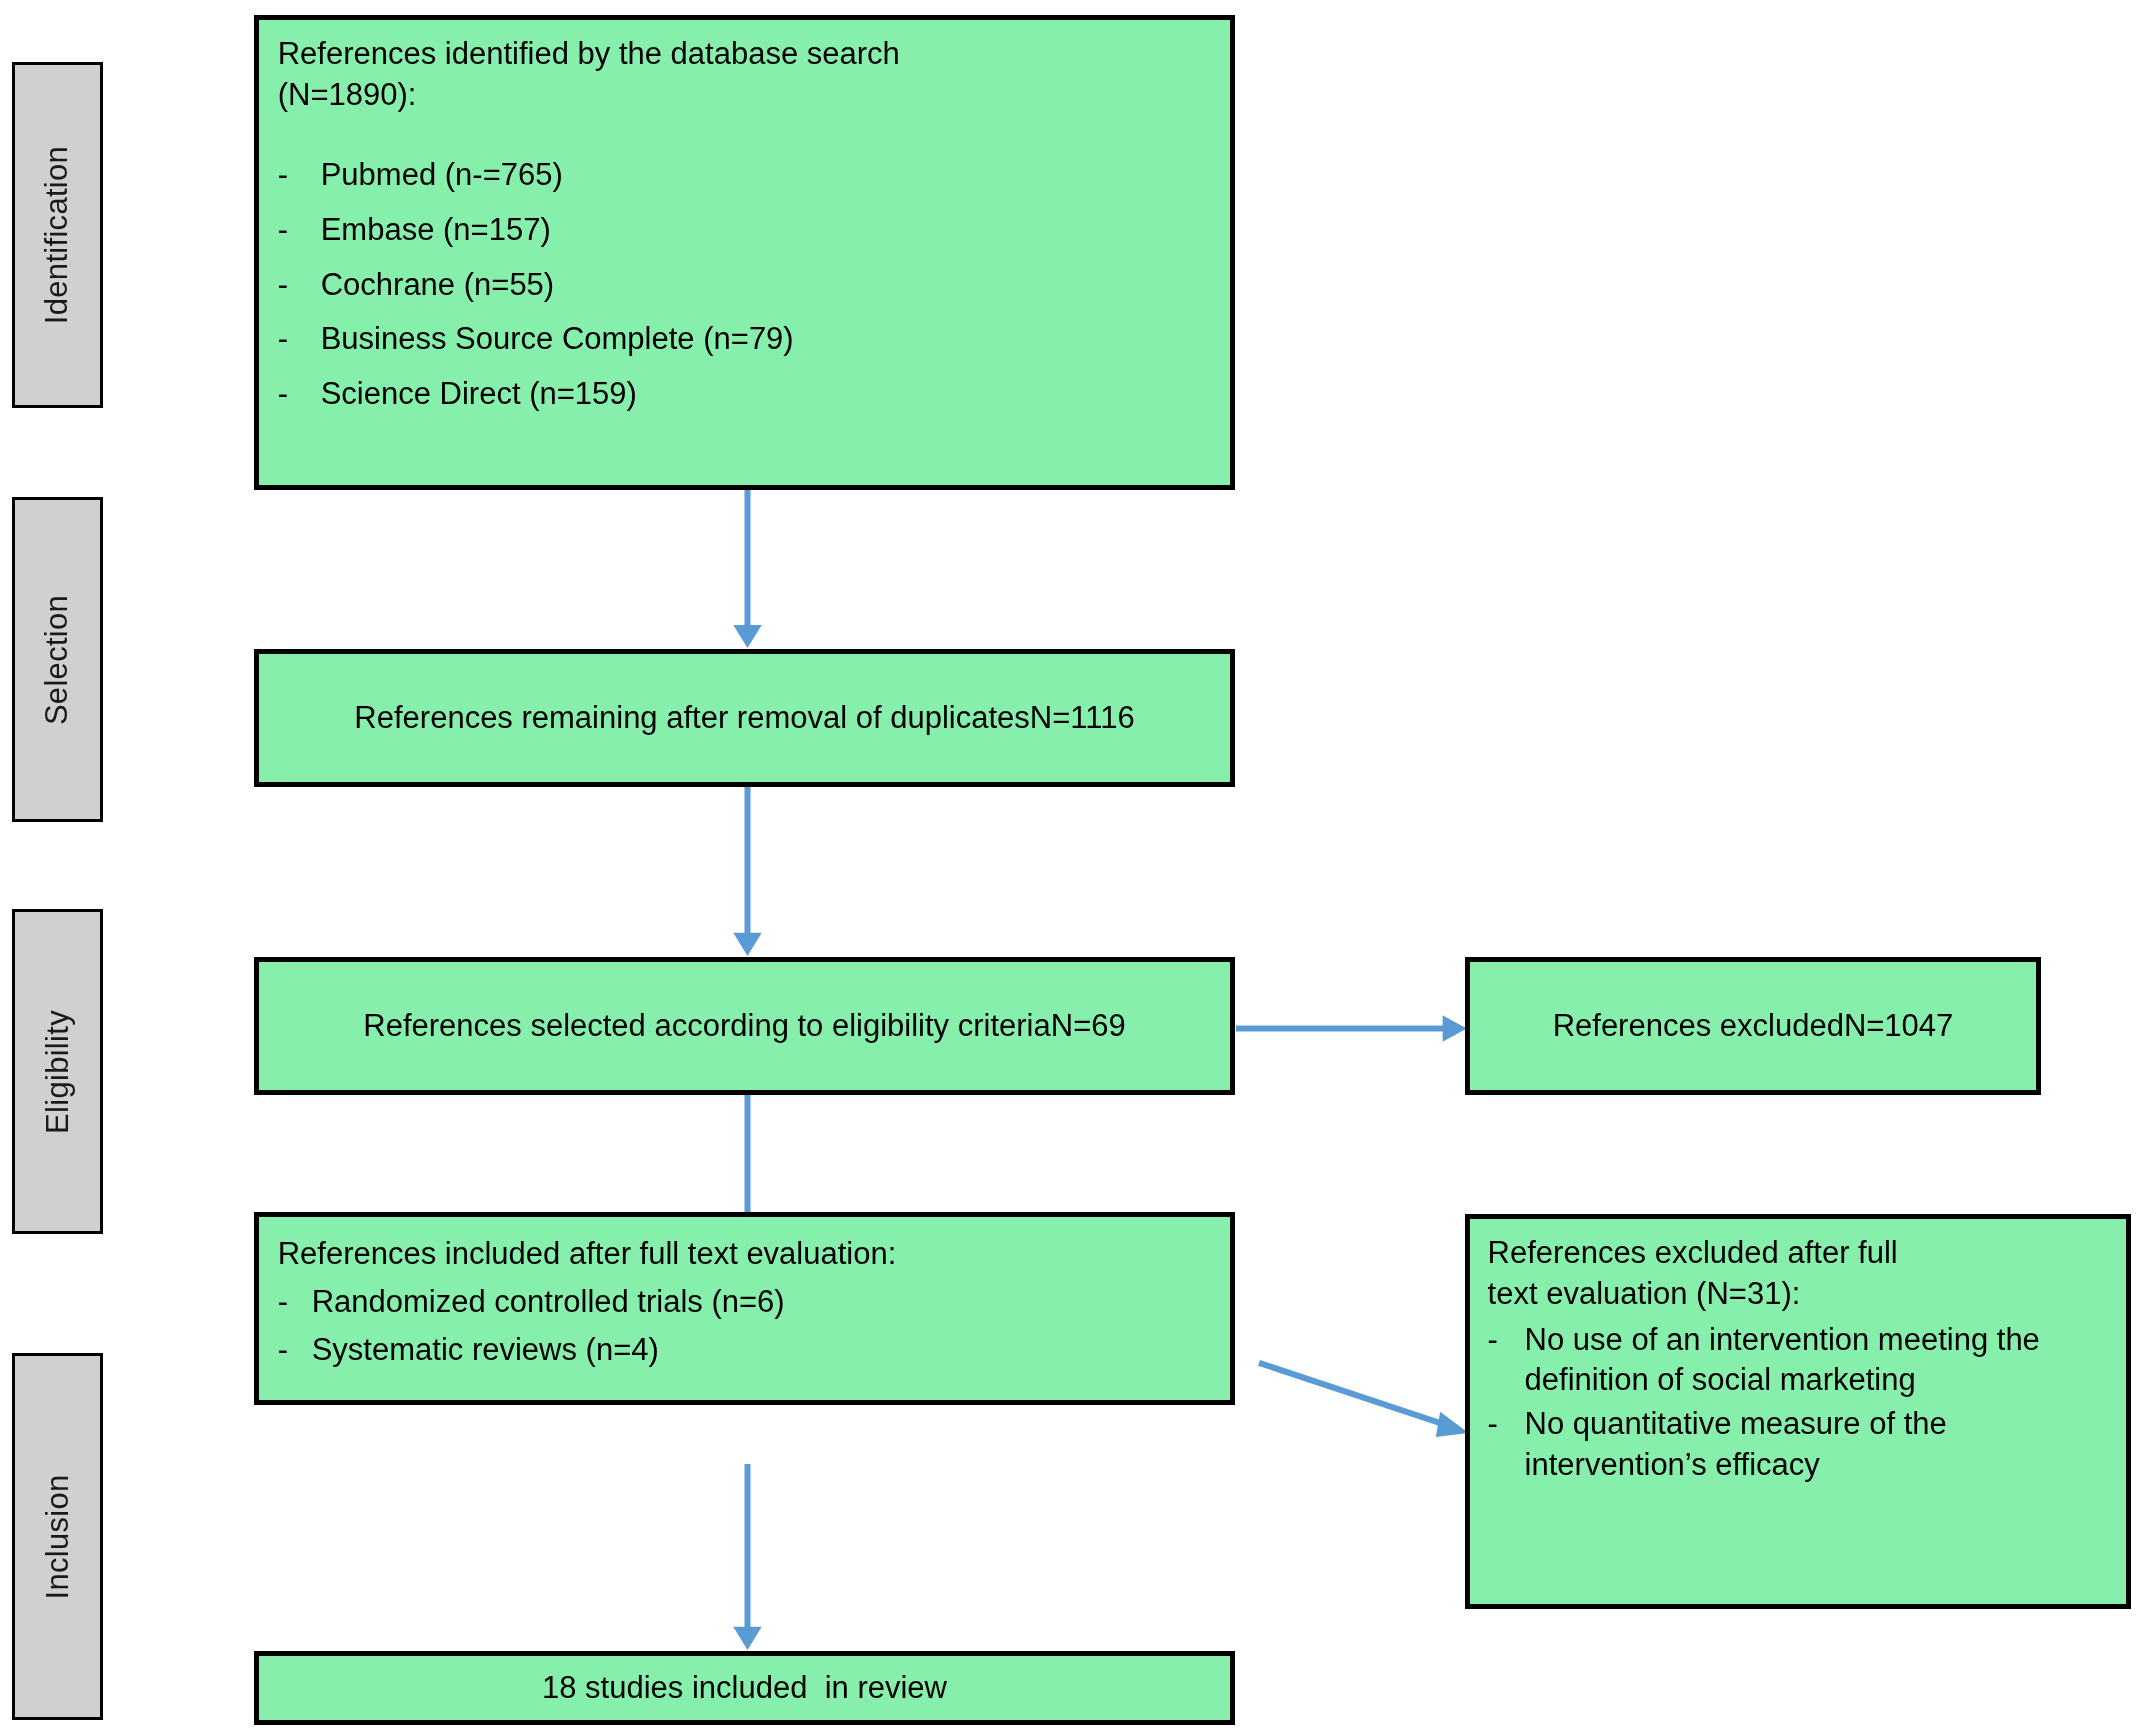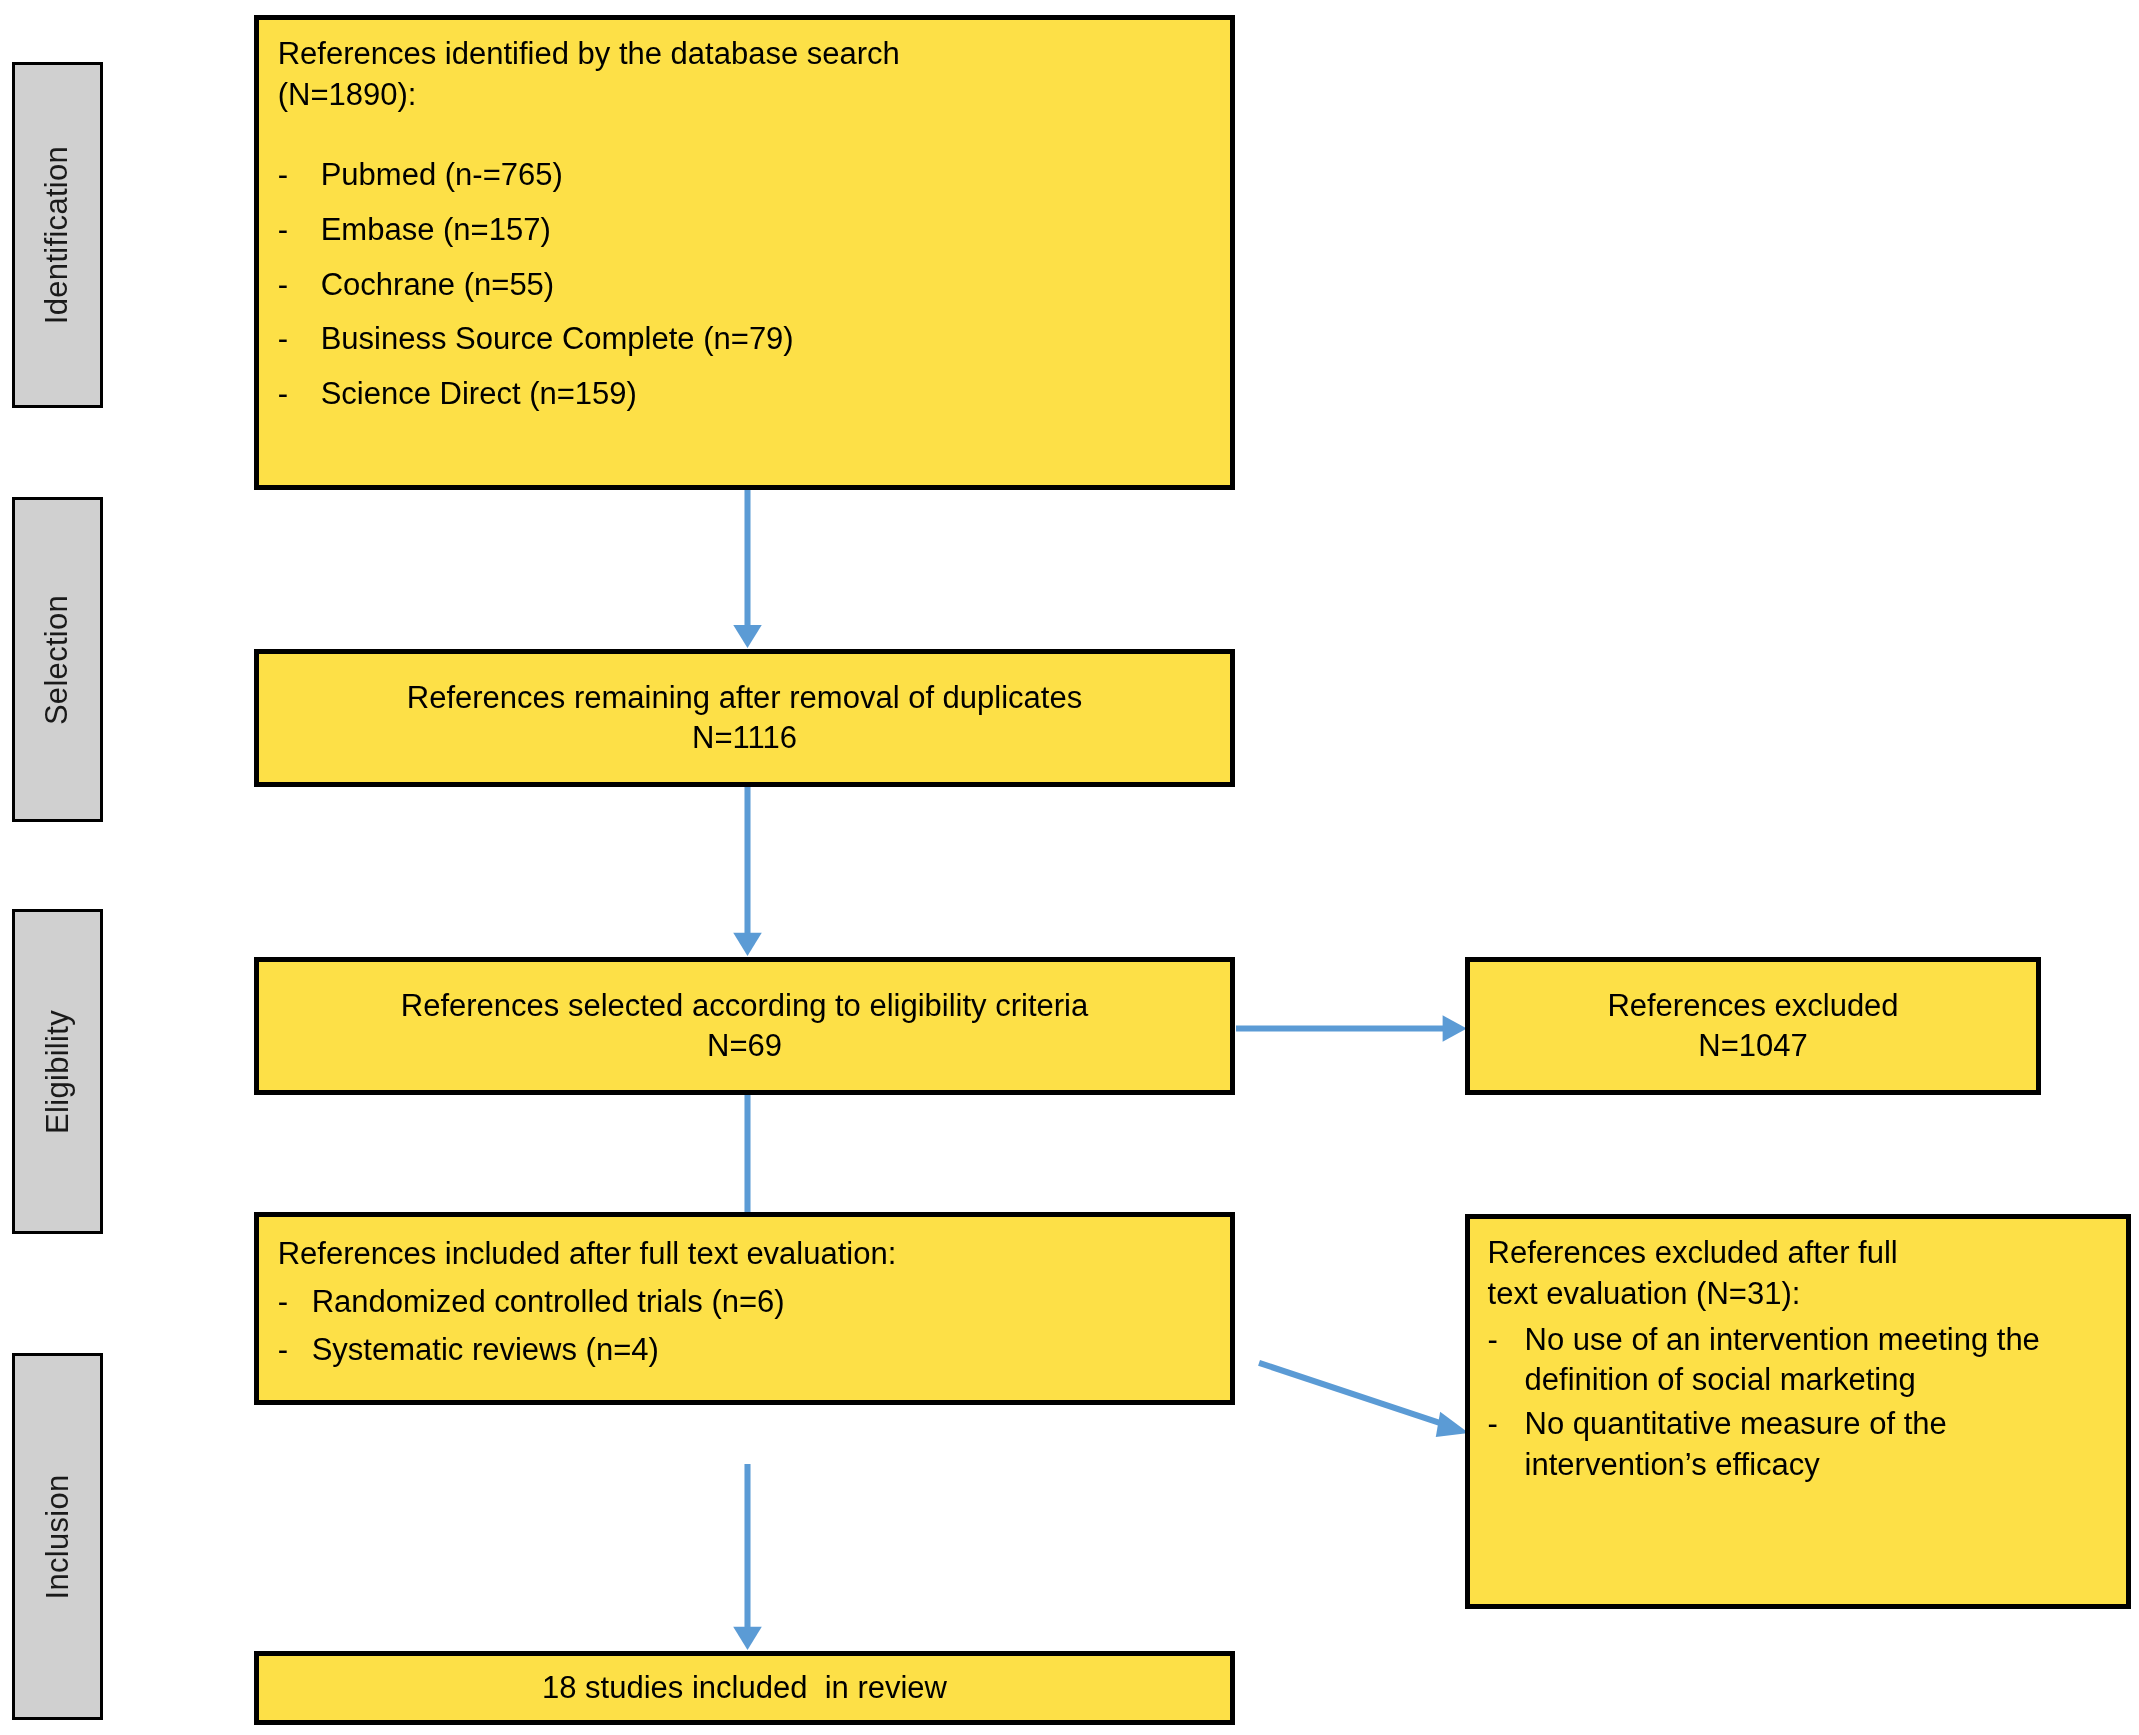--- a/index.html
+++ b/index.html
@@ -30,28 +30,28 @@
     transform:rotate(-90deg);
     white-space:nowrap;
     font-size:31px;
     letter-spacing:0.3px;
     color:#1a1a1a;
   }
 
   
   .box{
     position:absolute;
-    background:#fde047;
+    background:#86efac;
     border:5px solid #000000;
     box-sizing:border-box;
     padding:14.3px 18.7px;
   }
   .box.center{
     display:flex;
-    flex-direction:column;
+    flex-direction:row;
     align-items:center;
     justify-content:center;
     text-align:center;
   }
   .box .line{
     font-size:31px;
     line-height:1.30;
     white-space:pre-wrap;
   }
   .box .title{

